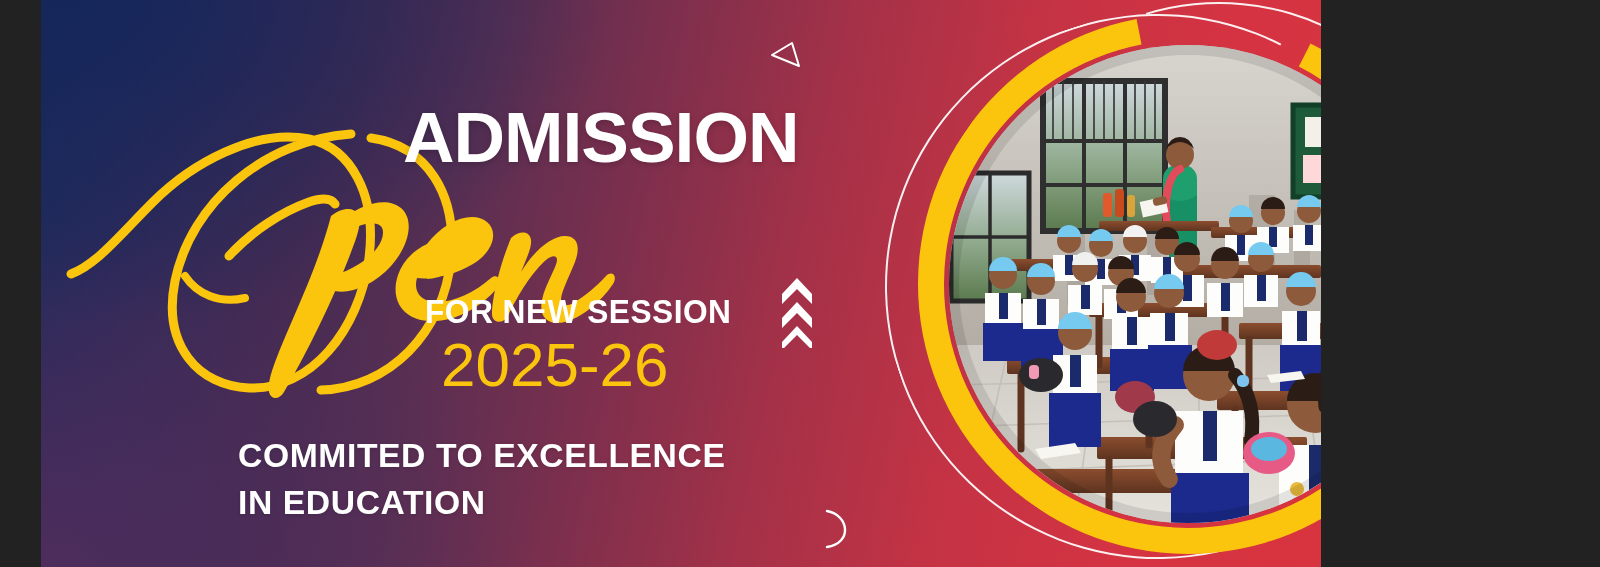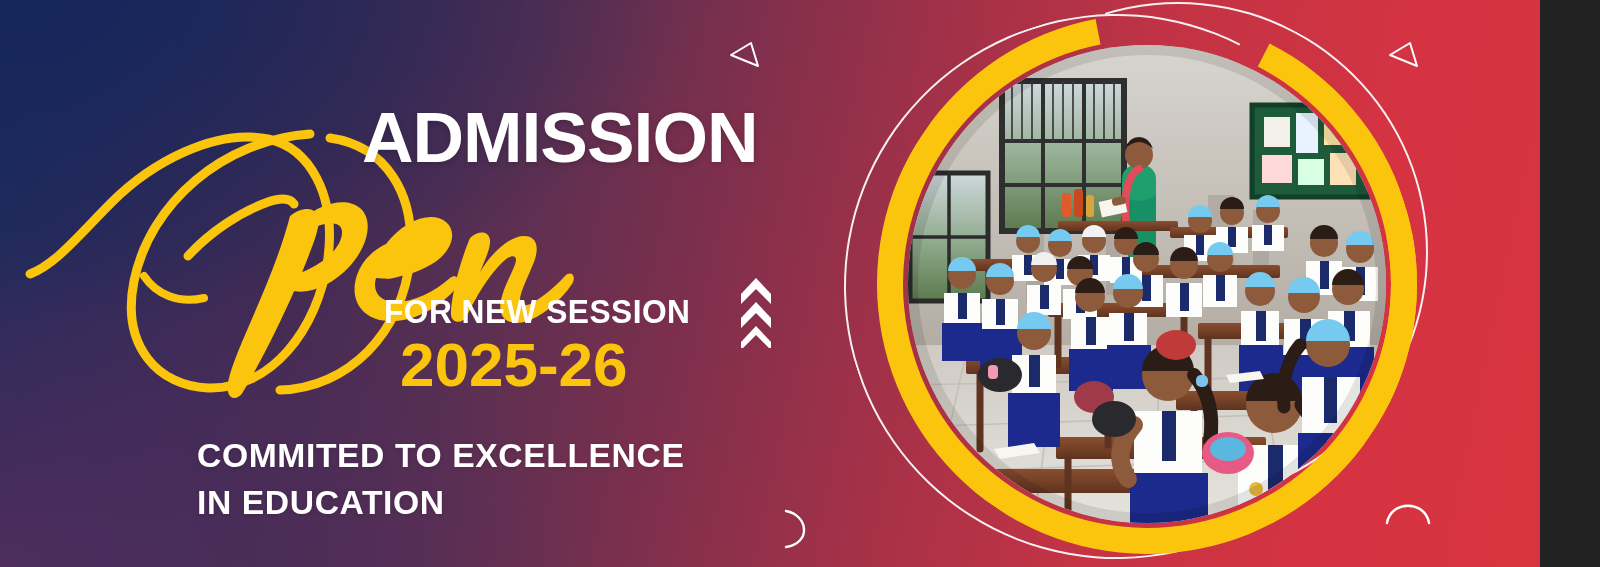--- a/index.html
+++ b/index.html
@@ -1,35 +1,36 @@
 <!DOCTYPE html>
 <html><head>
 <meta charset="utf-8">
 <style>
   * { margin:0; padding:0; box-sizing:border-box; }
   html,body { background:#222; }
 
   .banner{
     position:relative;
-    width:1540px; height:567px;
+    width:1280px; height:567px;
     overflow:hidden;
     font-family:"Liberation Sans", sans-serif;
     background:
       radial-gradient(ellipse 90% 120% at 2% 0%, #15265a 0%, rgba(21,38,90,0) 48%),
       radial-gradient(ellipse 70% 110% at 0% 100%, #4e2d5c 0%, rgba(78,45,92,0) 55%),
       linear-gradient(102deg,
         #1d2c5d 0%,
         #2e2a5a 9%,
         #452b52 22%,
         #5b2f52 33%,
         #7c2f4d 45%,
         #a33148 58%,
         #c43344 72%,
         #d53342 86%,
         #d8343f 100%);
+    margin-left: 41px;
   }
 
   
   .photo-wrap{
     position:absolute;
     left:832px; top:-8px;
     width:610px; height:585px;
   }
   
   .ring-white{
@@ -116,21 +117,21 @@
     color:#ffffff;
     line-height:1;
     transform:scaleX(.96);
     transform-origin:left center;
   }
 
   .year{
     position:absolute;
     left:400px; top:334px;
     font-size:62px;
-    font-weight:700;
+    font-weight:400;
     letter-spacing:0px;
     color:#FBC40D;
     line-height:1;
     transform:scaleX(1.0);
     transform-origin:left center;
   }
 
   .tagline{
     position:absolute;
     left:197px; top:432px;

